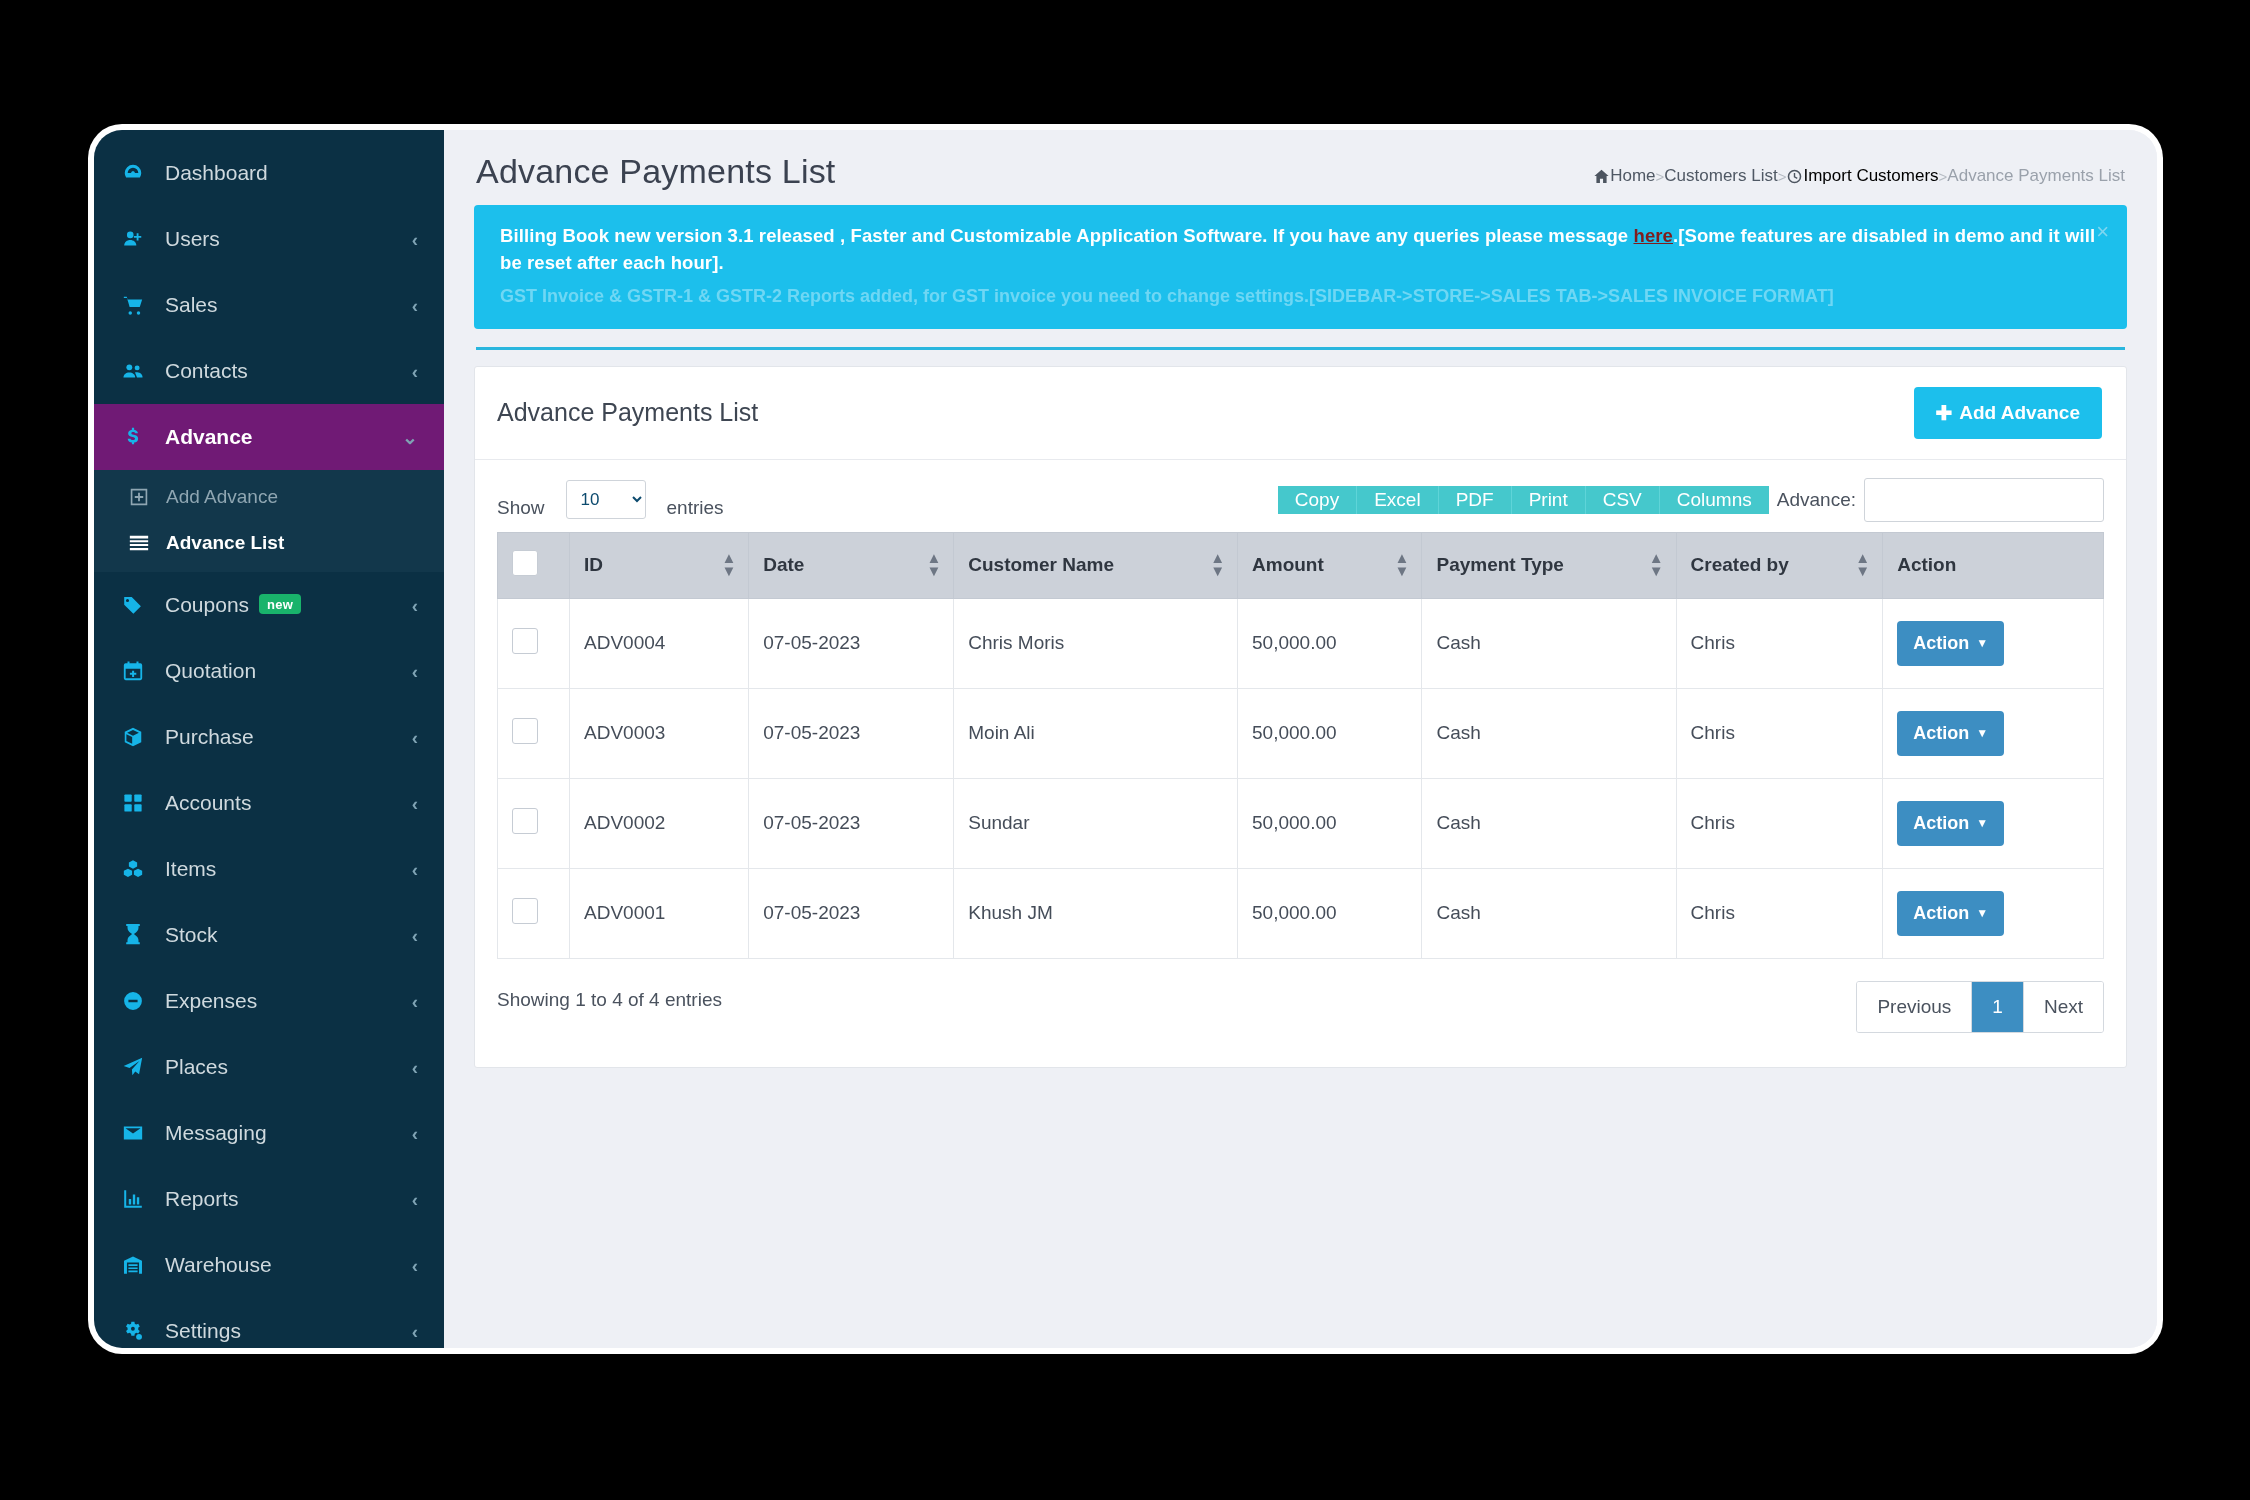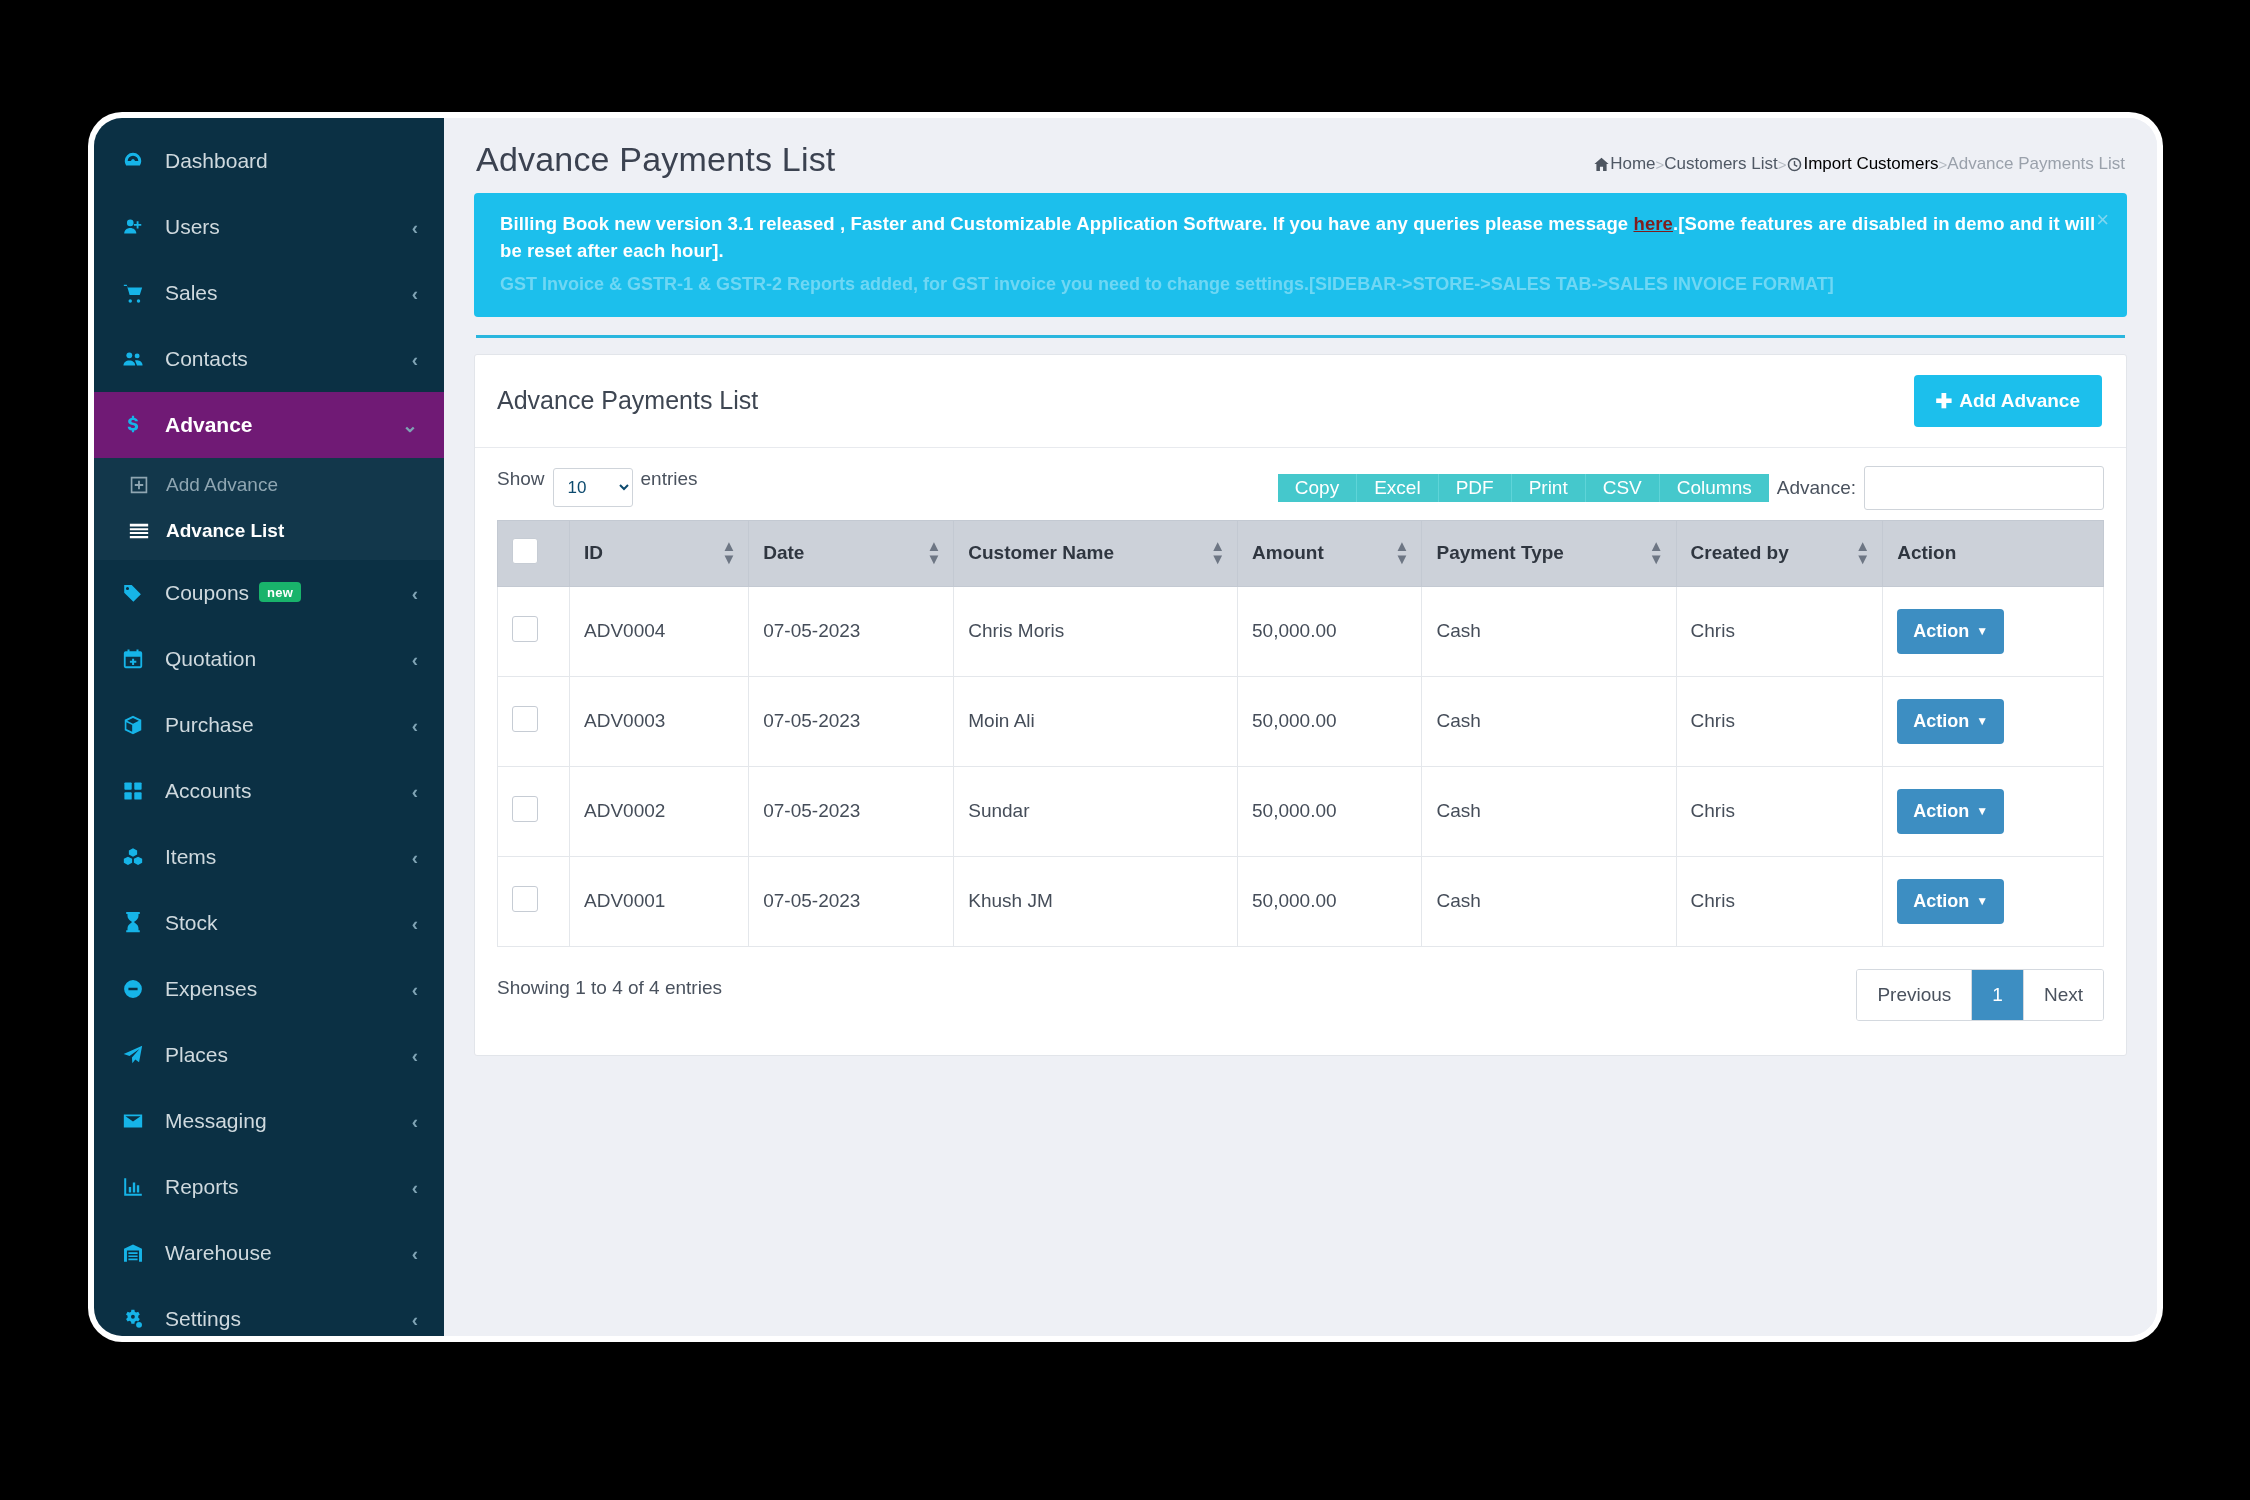--- a/index.html
+++ b/index.html
@@ -6,21 +6,21 @@
   html, body {
     width: 2250px; height: 1500px;
     background: #000000;
     font-family: "Liberation Sans", sans-serif;
     overflow: hidden;
   }
 
   
   #window-frame {
     position: absolute;
-    left: 88px; top: 112px;
+    left: 88px; top: 124px;
     width: 2075px; height: 1230px;
     background: #ffffff;
     border-radius: 34px;
     box-shadow: 0 10px 26px rgba(0,0,0,0.35);
     padding: 6px;
   }
   #window-inner {
     width: 100%; height: 100%;
     border-radius: 28px;
     overflow: hidden;
@@ -192,21 +192,21 @@
   }
   #add-advance .plus { font-size: 20px; font-weight: bold; }
 
   
   #table-controls {
     display: flex; align-items: center;
     padding: 18px 22px 10px 22px;
     position: relative;
   }
   #length-ctrl {
-    display: flex; align-items: flex-start; gap: 8px;
+    display: flex; align-items: flex-end; gap: 21px;
     font-size: 19px; color: #4a525e;
   }
   #length-select {
     font-size: 17px; color: #0c4a6e;
     border: 1px solid #cfd4da;
     border-radius: 3px;
     padding: 8px 10px;
     width: 80px;
     background: #ffffff;
     font-family: "Liberation Sans", sans-serif;

